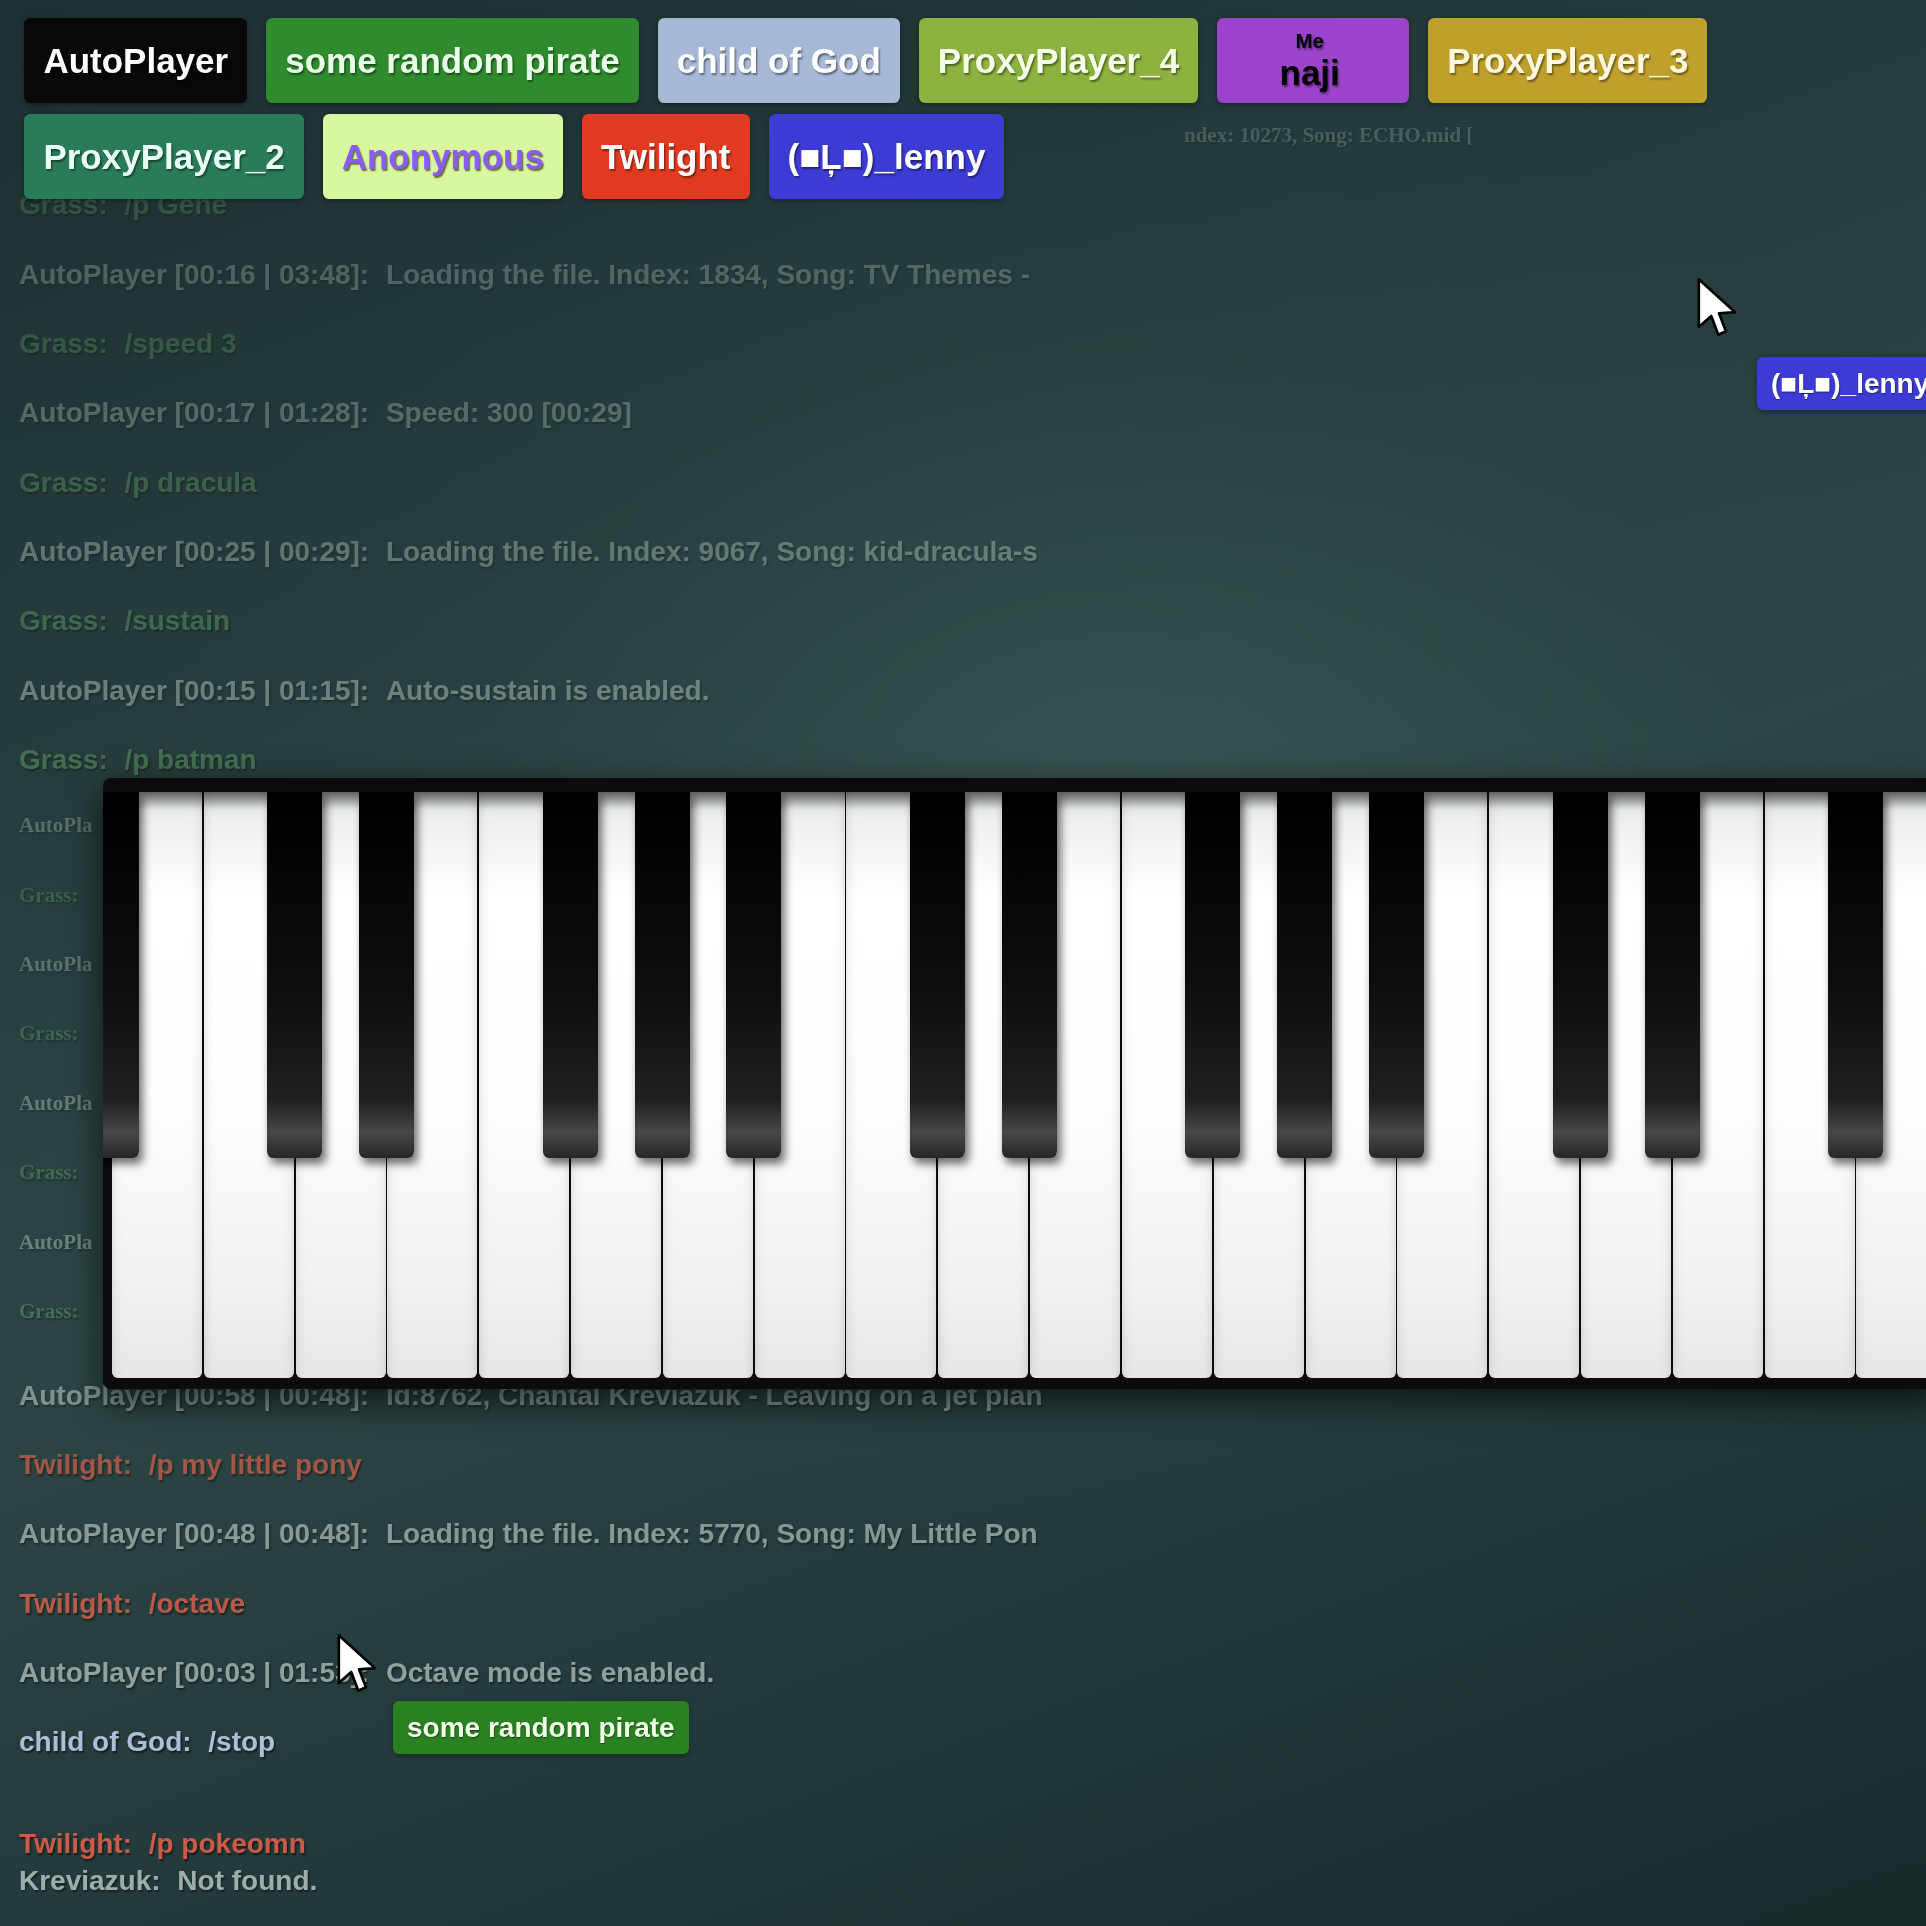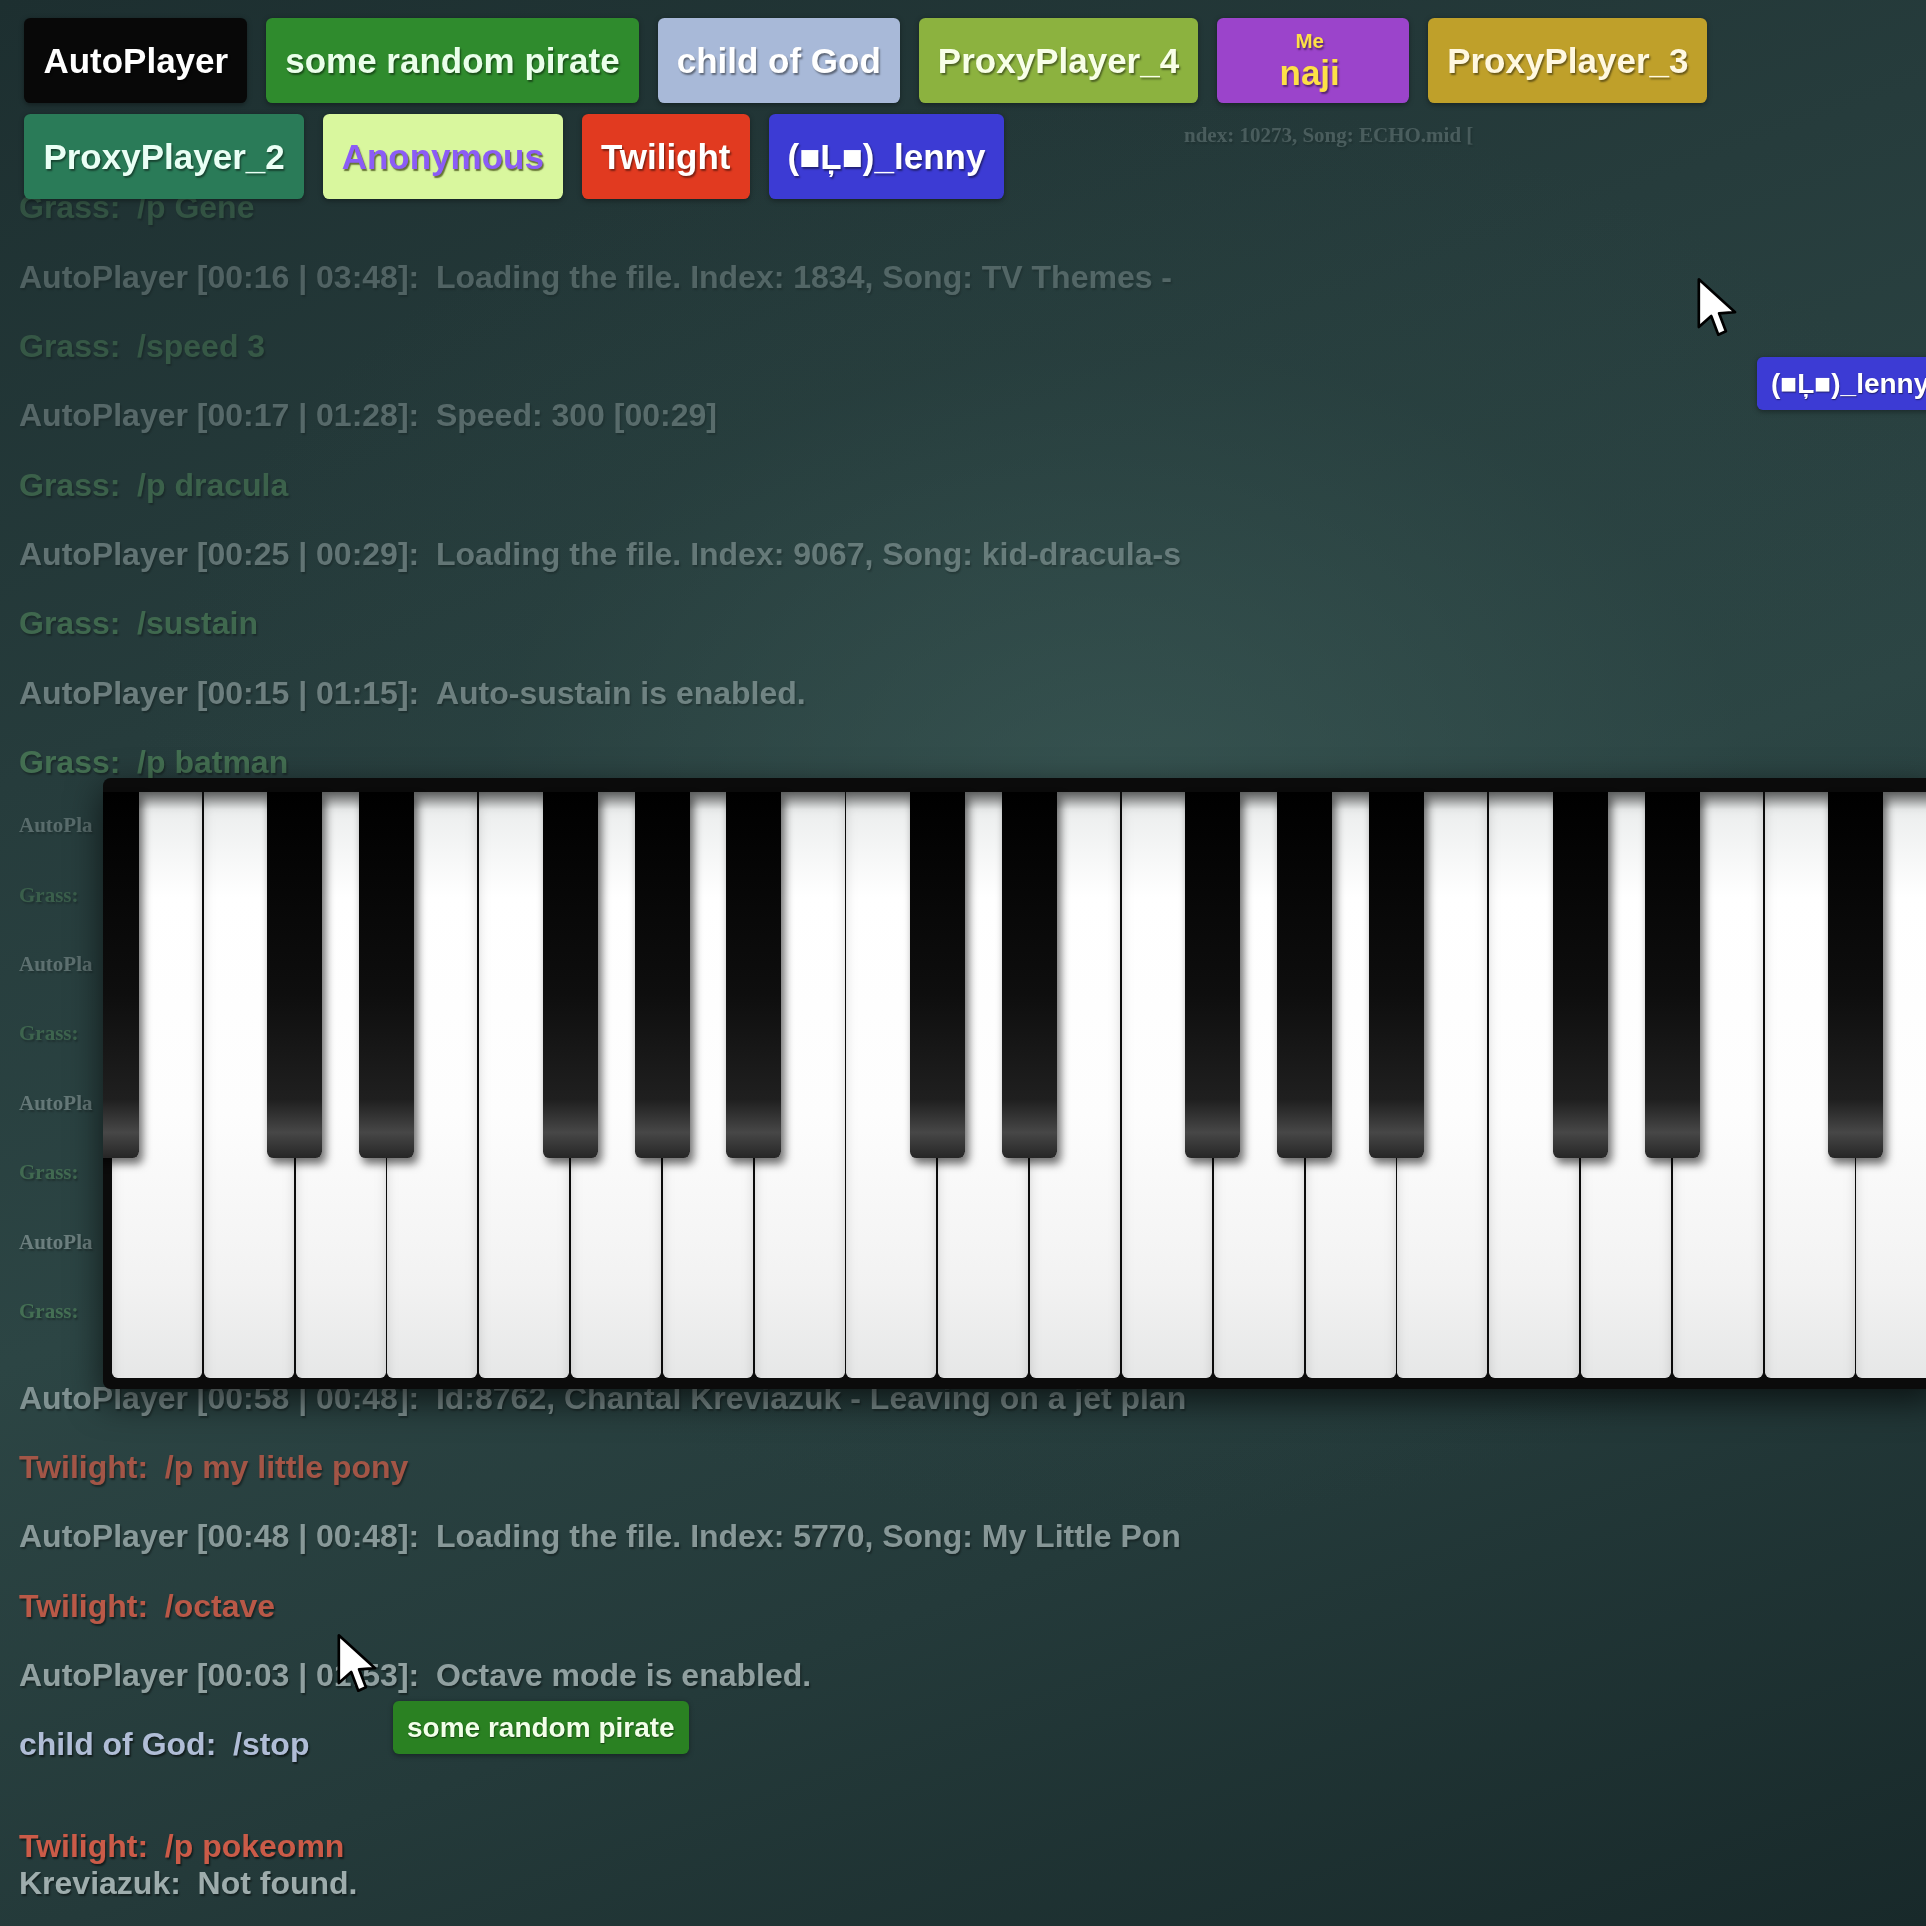--- a/index.html
+++ b/index.html
@@ -15,21 +15,21 @@
   #row1{top:18px;} #row2{top:114px;}
   .tag{
     height:85px;border-radius:6.4px;padding:0 19px;display:flex;flex-direction:column;
     justify-content:center;align-items:center;font-size:35px;font-weight:bold;line-height:1;
     text-shadow:1.3px 1.9px 1.9px rgba(0,0,0,.45);box-shadow:0 1.9px 5.1px rgba(0,0,0,.35);
     white-space:nowrap;cursor:pointer;
   }
   .tag .me-label{font-size:20.5px;margin-bottom:2.6px;}
   
   .chat-line{
-    position:absolute;left:19px;font-size:32px;font-weight:bold;white-space:nowrap;
+    position:absolute;left:19px;font-size:28px;font-weight:bold;white-space:nowrap;
     text-shadow:1.3px 1.9px 1.9px rgba(0,0,0,.6);z-index:5;
   }
   .chat-line .speaker{margin-right:16.7px;}
   .bg-frag{position:absolute;font-size:21px;font-weight:bold;white-space:nowrap;
     text-shadow:1.3px 1.9px 1.9px rgba(0,0,0,.6);z-index:5;font-family:Liberation Serif, serif;}
   
   #piano{
     position:absolute;background:#0b0b0b;border-radius:7.7px;z-index:20;
     box-shadow:0 11.6px 35px rgba(0,0,0,.65);overflow:hidden;
   }
@@ -60,21 +60,21 @@
     </div>
     <div class="tag" style="background: rgb(47, 139, 45); color: rgb(234, 255, 234);">
       <div>some random pirate</div>
     </div>
     <div class="tag" style="background: rgb(168, 185, 216); color: rgb(255, 255, 255);">
       <div>child of God</div>
     </div>
     <div class="tag" style="background: rgb(140, 178, 63); color: rgb(248, 255, 232); text-align: right;">
       <div>ProxyPlayer_4</div>
     </div>
-    <div class="tag" style="background: rgb(155, 68, 203); color: #fde047; min-width: 161px; padding-left: 12px;">
+    <div class="tag" style="background: rgb(155, 68, 203); color: #000000; min-width: 161px; padding-left: 12px;">
       <div class="me-label">Me</div>
       <div>naji</div>
     </div>
     <div class="tag" style="background: rgb(191, 160, 42); color: rgb(255, 248, 224);">
       <div>ProxyPlayer_3</div>
     </div>
   </div>
 <div id="row2" class="tag-row">
     <div class="tag" style="background: rgb(42, 123, 88); color: rgb(234, 255, 245);">
       <div>ProxyPlayer_2</div>

